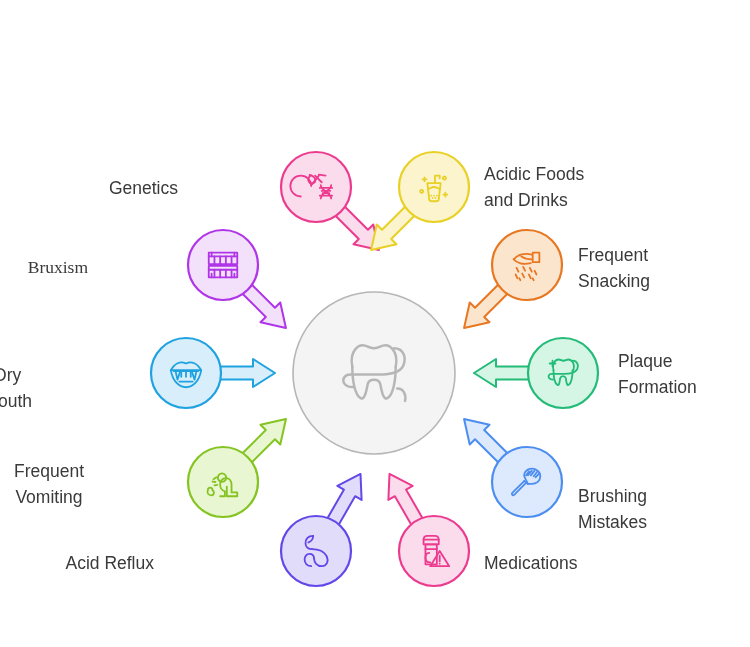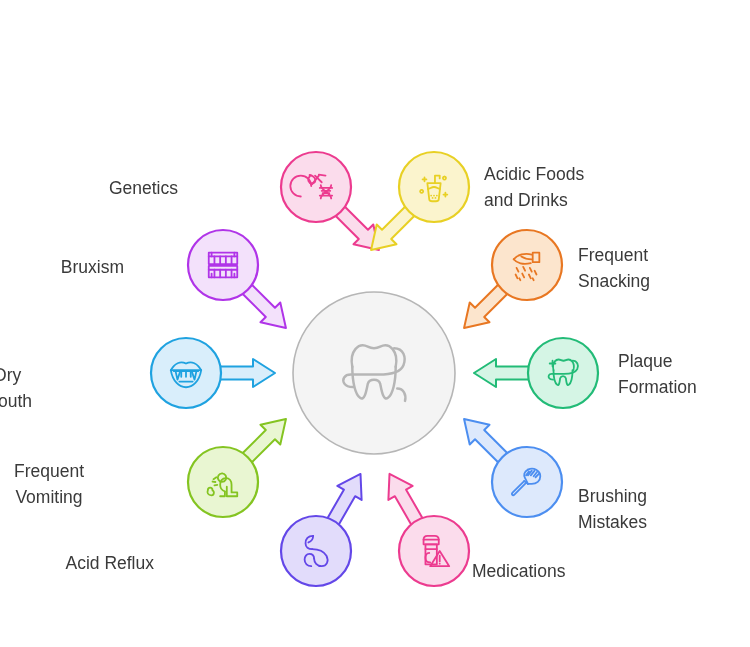--- a/index.html
+++ b/index.html
@@ -175,26 +175,26 @@
             <path d="M6,13.3 h0.01"></path>
           </g>
         </g>
       </g>
   </svg>
 
   <div id="labels-layer">
       <div class="node-label lbl-left" style="top: 175px; right: 572px;">Genetics</div>
       <div class="node-label lbl-right" style="left: 484px; top: 149px; margin-top: 12px;">Acidic Foods
 and Drinks</div>
-      <div class="node-label lbl-left" style="top: 254px; right: 626px;">Bruxism</div>
+      <div class="node-label lbl-left" style="top: 254px; right: 662px; font-family: Liberation Serif, serif;">Bruxism</div>
       <div class="node-label lbl-right" style="left: 578px; top: 242px;">Frequent
 Snacking</div>
       <div class="node-label lbl-left" style="top: 362px; right: 718px;">Dry Mouth</div>
       <div class="node-label lbl-right" style="left: 618px; top: 348px;">Plaque
 Formation</div>
       <div class="node-label lbl-left" style="top: 458px; right: 666px;">Frequent
 Vomiting</div>
       <div class="node-label lbl-right" style="left: 578px; top: 459px; margin-top: 24px;">Brushing
 Mistakes</div>
       <div class="node-label lbl-left" style="top: 550px; right: 596px; margin-left: 46px;">Acid Reflux</div>
-      <div class="node-label lbl-right" style="left: 472px; top: 550px; margin-top: 8px;">Medications</div>
+      <div class="node-label lbl-right" style="left: 484px; top: 550px;">Medications</div>
     </div>
 </div>
 
 </body></html>

